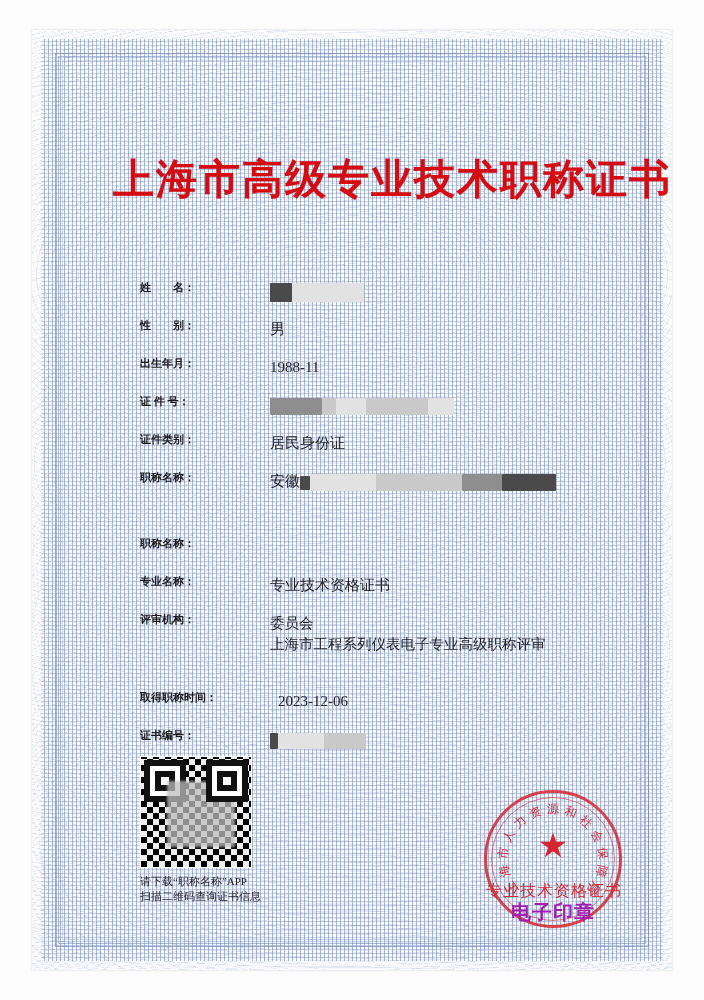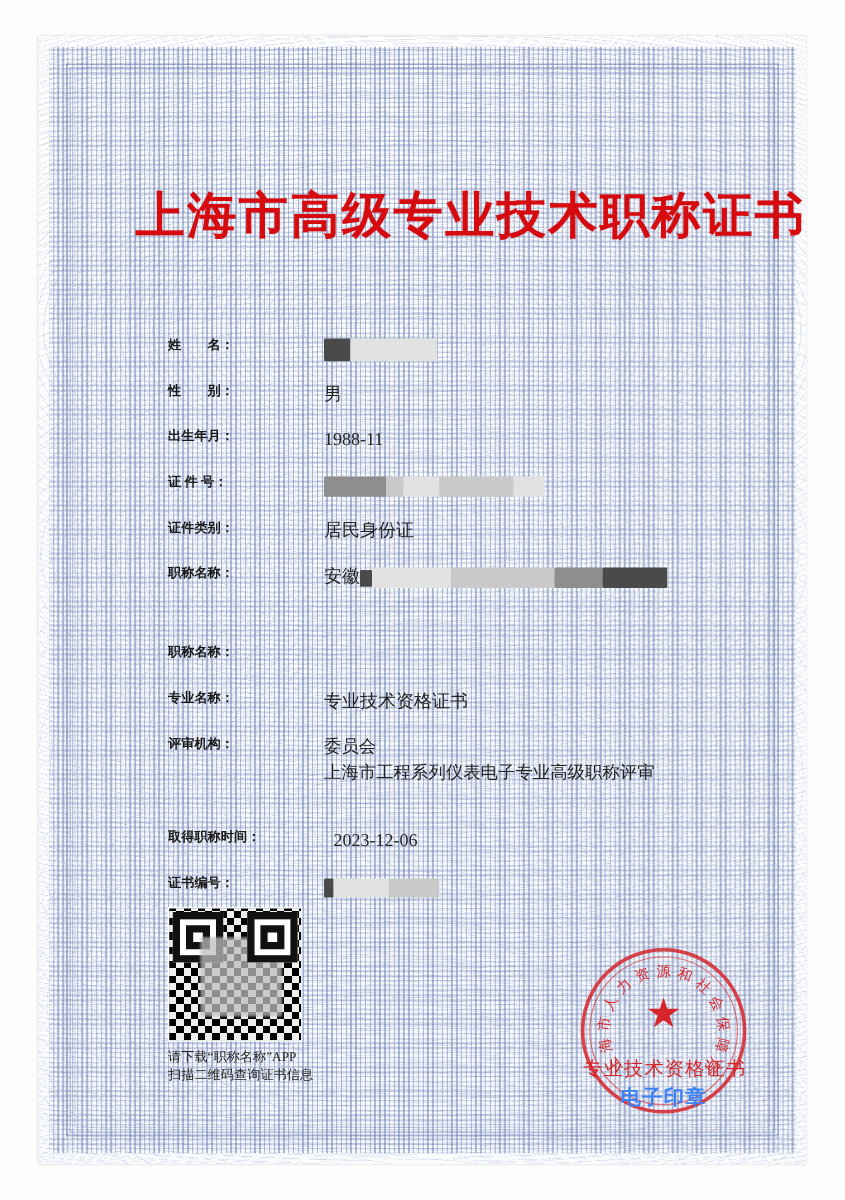--- a/index.html
+++ b/index.html
@@ -268,23 +268,23 @@
     color: #d6262b;
     letter-spacing: 1px;
   }
   .seal-label {
     position: absolute;
     left: 0;
     bottom: 2px;
     width: 138px;
     text-align: center;
     font-family: "Liberation Serif", "DejaVu Serif", serif;
-    font-size: 17px;
+    font-size: 20px;
     font-weight: bold;
-    color: #3b82f6;
+    color: #a21caf;
     letter-spacing: 1px;
   }
 </style>
 </head>
 <body>
 
 <div class="page">
 
   <div class="cert-sheet">
 

